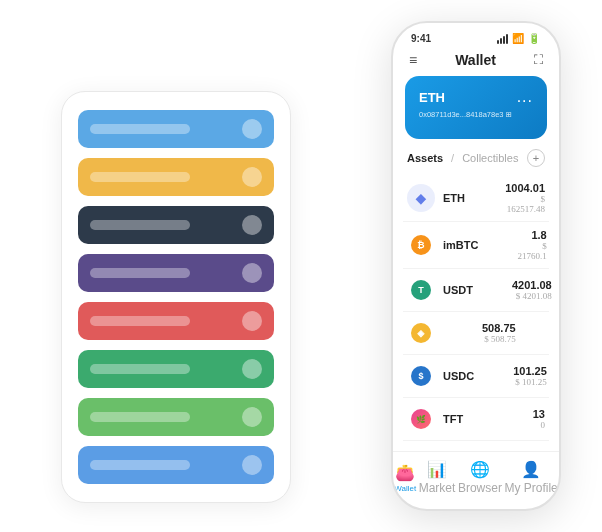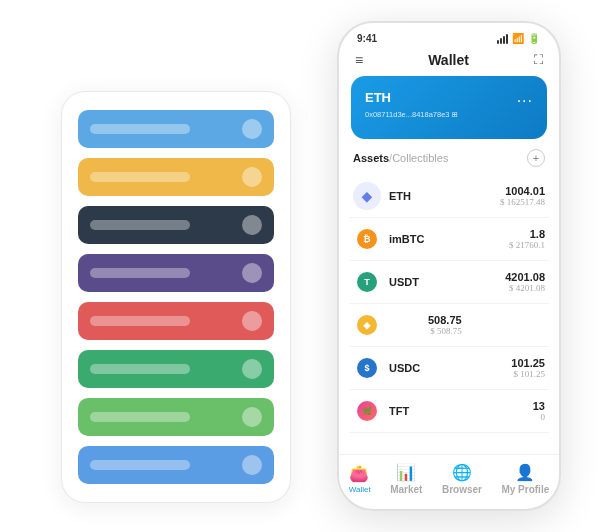--- a/index.html
+++ b/index.html
@@ -70,21 +70,21 @@
     .card-red { background: #e05a5a; }
     .card-green-dark { background: #3baa6e; }
     .card-green-light { background: #6abf69; }
     .card-blue-light { background: #5b9de5; }
 
     
     .phone {
       position: absolute;
       right: 30px;
       top: 10px;
-      width: 224px;
+      width: 170px;
       height: 490px;
       background: #fff;
       border-radius: 36px;
       border: 2px solid #e0e0e0;
       box-shadow: 0 8px 40px rgba(0,0,0,0.13);
       z-index: 2;
       overflow: hidden;
       display: flex;
       flex-direction: column;
     }
@@ -172,21 +172,21 @@
     
     .assets-header {
       display: flex;
       justify-content: space-between;
       align-items: center;
       padding: 0 14px 8px 14px;
     }
 
     .assets-tabs {
       display: flex;
-      gap: 0;
+      gap: 8px;
       align-items: flex-end;
     }
 
     .assets-tab-active {
       font-size: 11px;
       font-weight: 600;
       color: #222;
     }
 
     .assets-tab-divider {
@@ -281,23 +281,22 @@
       align-items: center;
       gap: 2px;
       cursor: pointer;
     }
 
     .nav-icon {
       font-size: 16px;
     }
 
     .nav-label {
-      font-size: 10px;
+      font-size: 12px;
       color: #aaa;
-      font-weight: bold;
     }
 
     .nav-label-active {
       font-size: 8px;
       color: #1a9be6;
     }
 
     .nav-icon-active {
       color: #1a9be6;
     }

